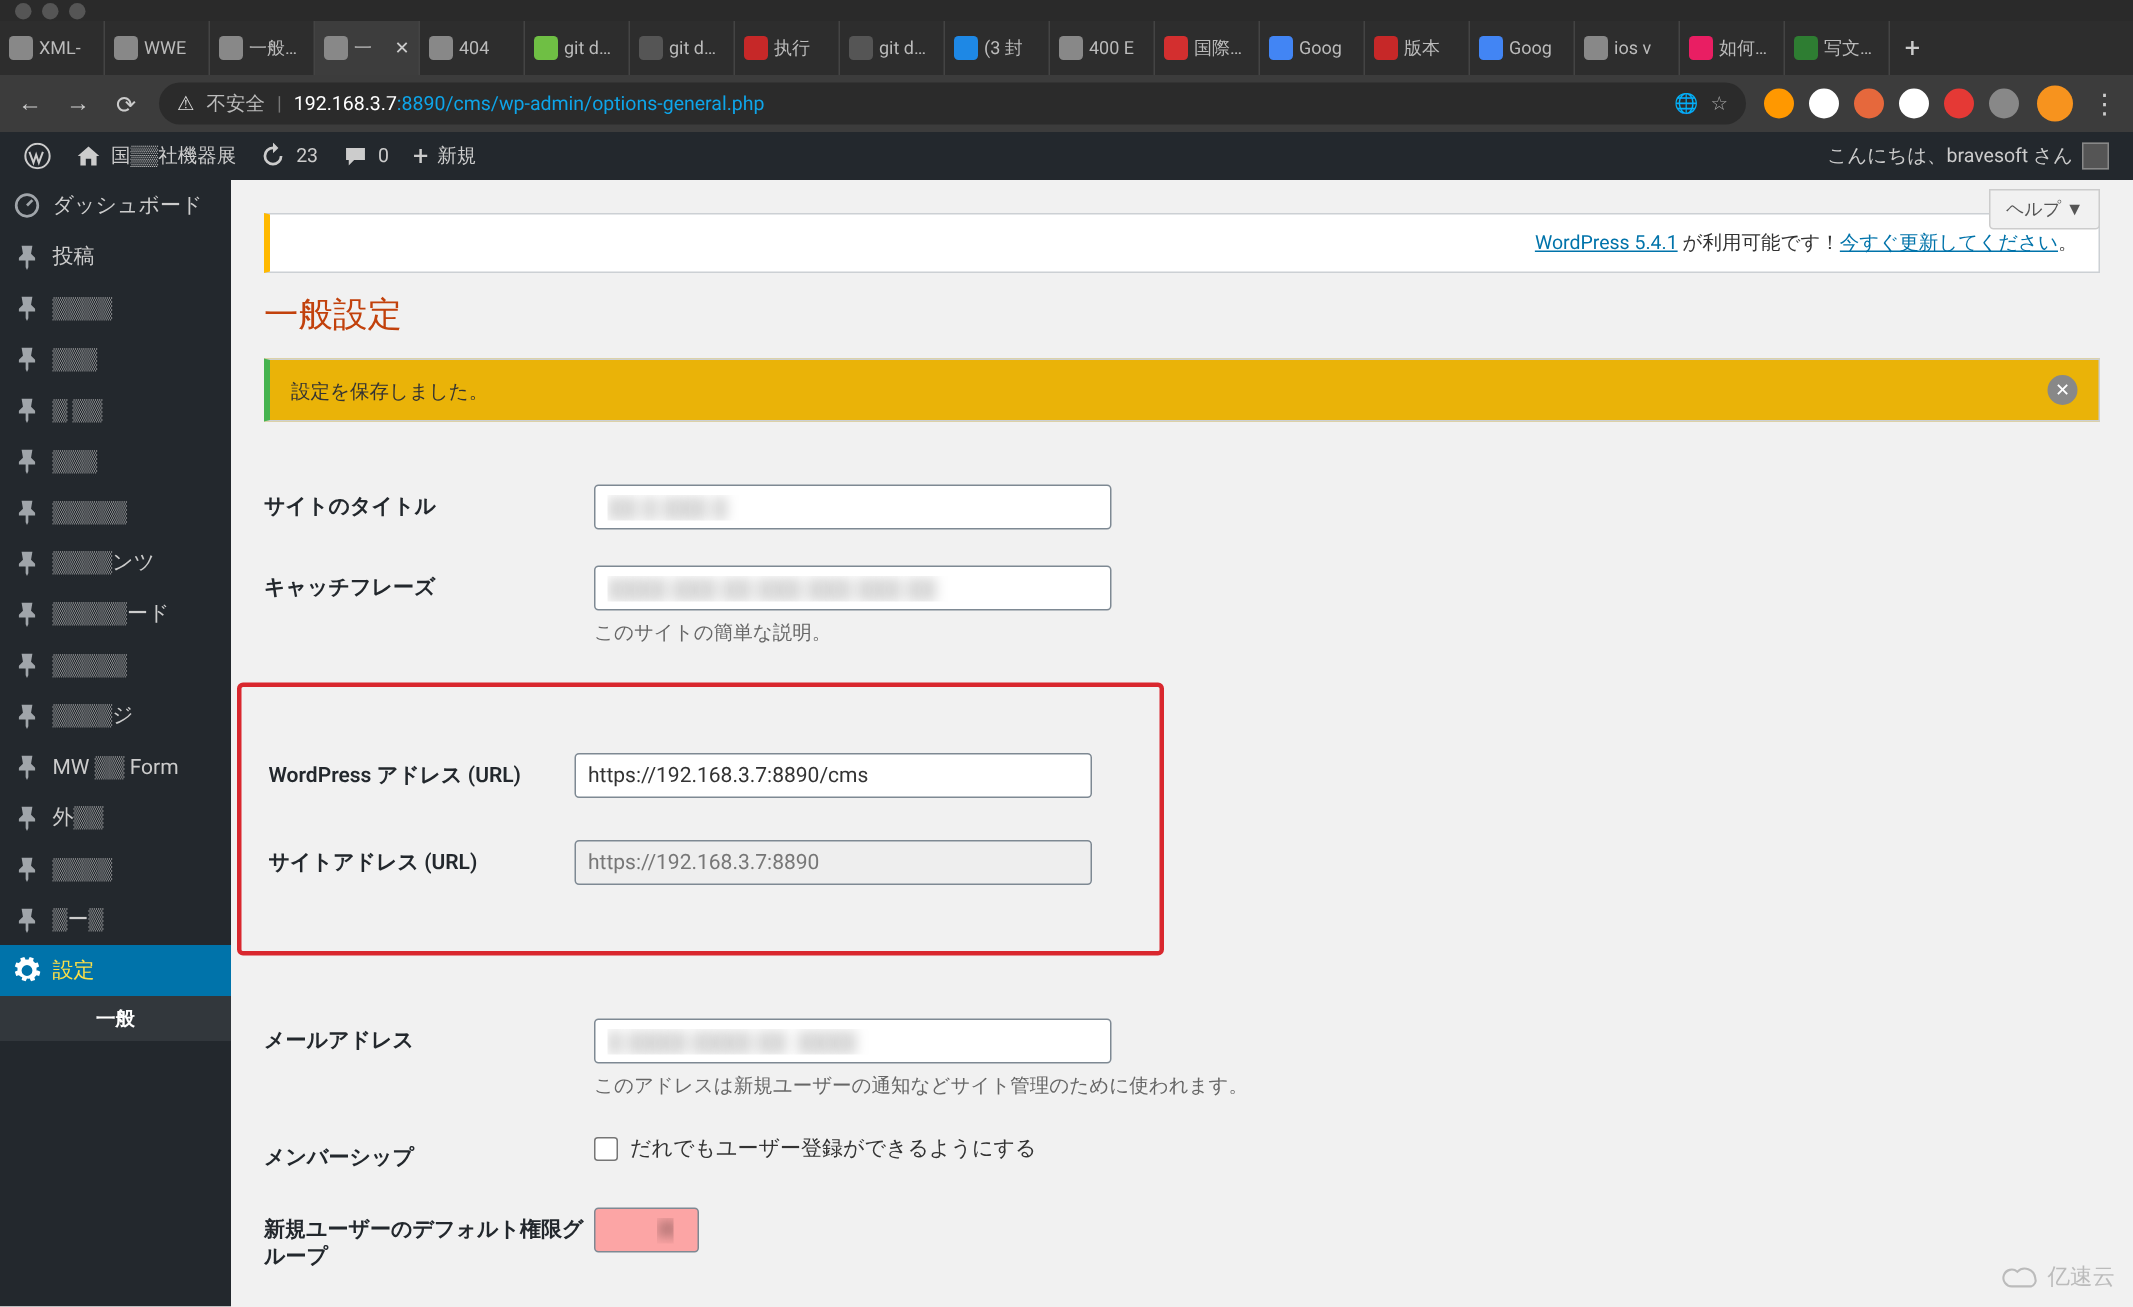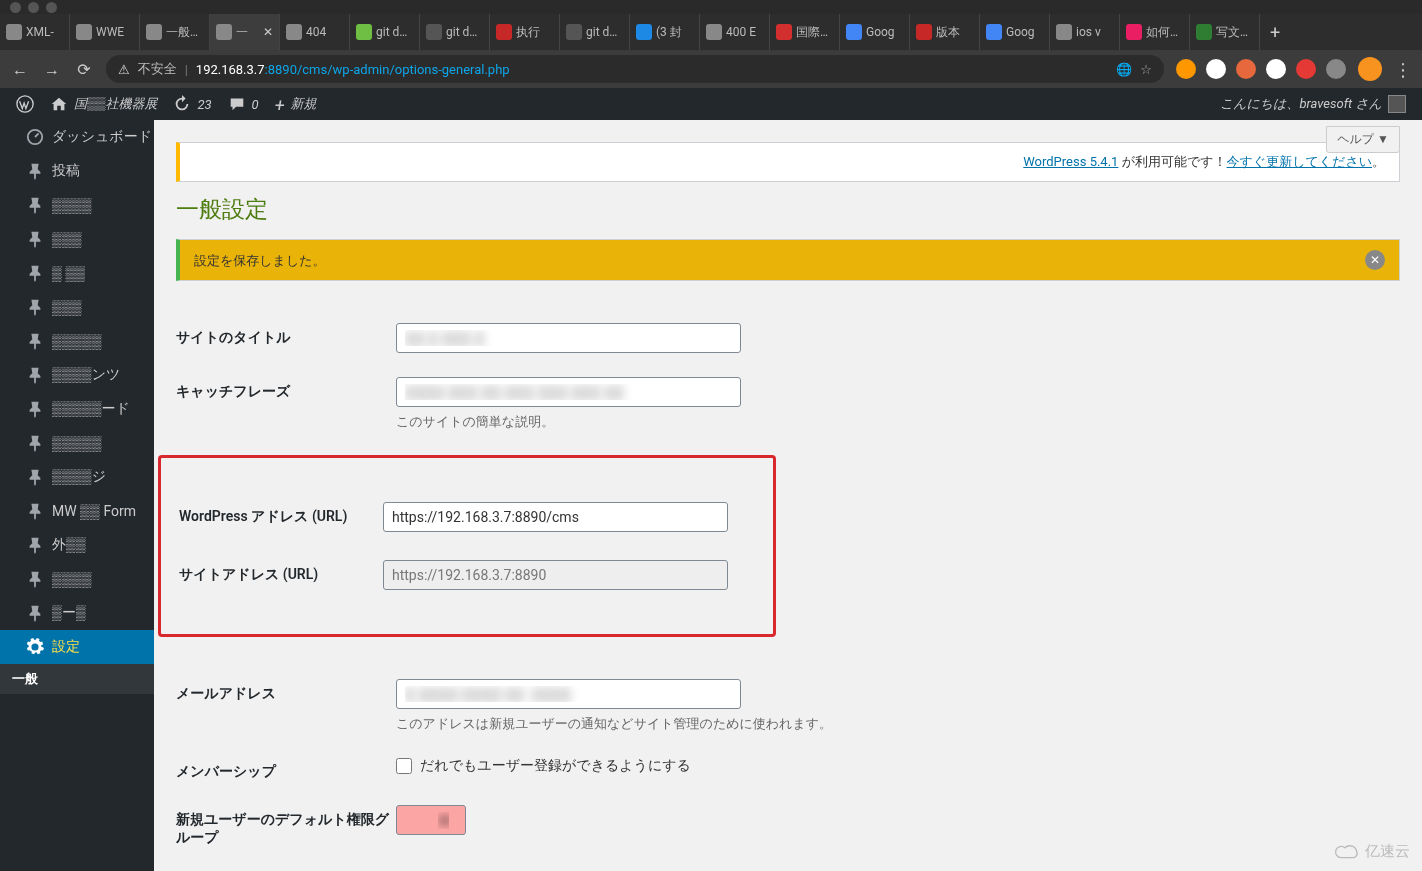--- a/index.html
+++ b/index.html
@@ -19,44 +19,44 @@
   .navbtn { width:20px; height:20px; display:flex; align-items:center; justify-content:center; color:#ccc; cursor:pointer;}
   .urlfield { flex:1; height:28px; background:#2b2b2b; border-radius:14px; display:flex; align-items:center; padding:0 12px; gap:8px; color:#ddd; font-size:13px;}
   .urlfield .secure { color:#bbb; }
   .urlfield .urltxt { flex:1;}
   .urlfield .host { color:#fff;}
   .urlfield .path { color:#0ea5e9;}
   .exticon { width:20px; height:20px; border-radius:50%;}
   .avatar { width:24px; height:24px; border-radius:50%; background:#f7931e;}
   .vdots { font-size:18px; color:#ccc; cursor:pointer;}
   
-  .adminbar { height:32px; background:#23282d; display:flex; align-items:center; padding:0 8px; color:#ccc; font-size:13px;font-style:italic;}
+  .adminbar { height:32px; background:#23282d; display:flex; align-items:center; padding:0 8px; color:#ccc; font-size:13px;}
   .adminbar .abitem { display:flex; align-items:center; gap:6px; padding:0 8px; height:100%; cursor:pointer;}
   .adminbar .right { margin-left:auto; display:flex; align-items:center; gap:8px;}
   .adminbar svg { width:18px; height:18px; fill:#ccc;}
   .abavatar { width:18px; height:18px; background:#555; border:1px solid #888;}
   
   .wpwrap { display:flex; height:calc(871px - 14px - 36px - 38px - 32px);}
   .sidebar { width:154px; background:#23282d; color:#ccc; font-size:14px; overflow:hidden;}
-  .menuitem { display:flex; align-items:center; gap:8px; padding:8px 26px; cursor:pointer; white-space:nowrap;}
+  .menuitem { display:flex; align-items:center; gap:8px; padding:8px 9px; cursor:pointer; white-space:nowrap;}
   .menuitem svg { width:18px; height:18px; fill:#a0a5aa; flex:0 0 auto;}
   .menuitem .badge { background:#d54e21; color:#fff; border-radius:10px; padding:0 6px; font-size:11px; margin-left:auto;}
   .menuitem.current { background:#0073aa; color:#fde047; position:relative;}
   .menuitem.current svg { fill:#fff;}
   .menuitem.current::after { content:""; position:absolute; right:-8px; top:50%; transform:translateY(-50%); border:8px solid transparent; border-right-color:#f1f1f1;}
   .submenu { background:#32373c; }
-  .submenu .sitem { padding:6px 12px; font-size:13px; color:#ccc; cursor:pointer;}
+  .submenu .sitem { padding:6px 12px; font-size:13px; color:#ccc; cursor:pointer;text-align:center;}
   .submenu .sitem.cur { color:#fff; font-weight:600;}
   
   .content { flex:1; overflow:auto; padding:0; position:relative;}
   .help-tab { position:absolute; right:22px; top:6px; background:#f1f1f1; border:1px solid #ccc; padding:4px 10px; font-size:12px; color:#555; cursor:pointer; border-radius:0 0 3px 3px;}
   .inner { padding:10px 22px 40px 22px;}
   .notice { background:#fff; border:1px solid #ccd0d4; border-left:4px solid #ffb900; padding:10px 14px; margin:12px 0; font-size:13px; color:#333;text-align:right;}
   .notice a { color:#0073aa; text-decoration:underline;}
-  h1.page-title { font-size:23px; font-weight:400; color:#4d7c0f; margin:8px 0 14px;}
+  h1.page-title { font-size:23px; font-weight:400; color:#c2410c; margin:8px 0 14px;}
   .success { background:#eab308; border:1px solid #ccd0d4; border-left:4px solid #46b450; padding:10px 14px; font-size:13px; color:#333; display:flex; align-items:flex-end;}
   .success .dismiss { margin-left:auto; width:20px; height:20px; border-radius:50%; background:#888; color:#fff; display:flex; align-items:center; justify-content:center; font-size:12px; cursor:pointer;}
   table.form-table { width:100%; margin-top:18px; border-collapse:separate; border-spacing:0 24px;}
   table.form-table th { text-align:left; width:220px; vertical-align:top; font-size:14px; font-weight:600; color:#23282d; padding-top:6px;}
   table.form-table td { vertical-align:top;}
   input.reg { width:345px; height:30px; padding:0 8px; border:1px solid #7e8993; border-radius:3px; font-size:14px; color:#333; background:#fff;}
   input.reg[disabled] { background:#eee; color:#777;}
   input.blur { color:transparent; text-shadow:0 0 8px rgba(0,0,0,0.6);}
   select.reg { width:170px; height:30px; border:1px solid #7e8993; border-radius:3px; background:#fca5a5; color:transparent; text-shadow:0 0 7px rgba(0,0,0,0.6);padding-left:37px;}
   .desc { font-size:13px; color:#666; margin-top:6px;}

